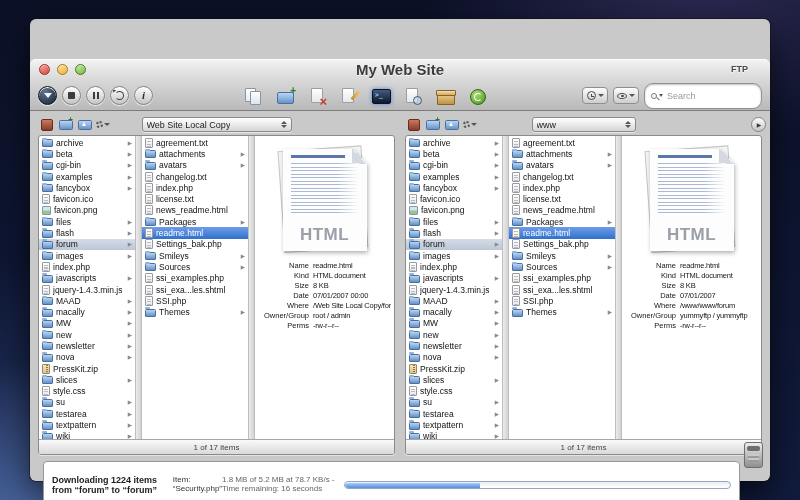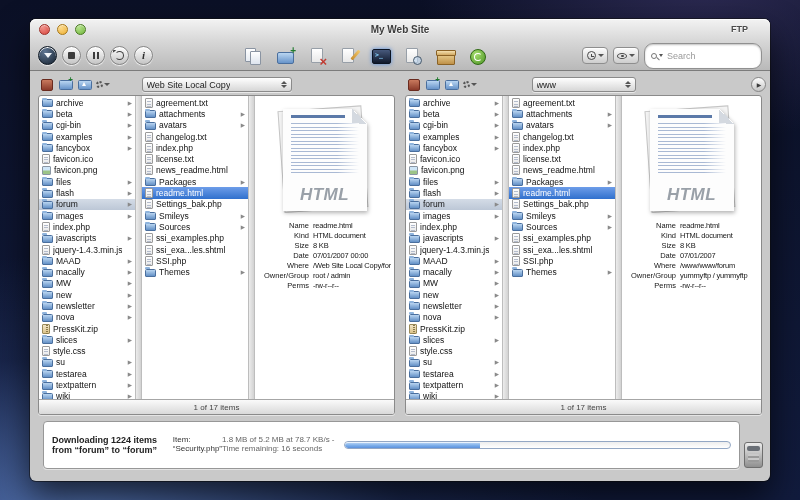--- a/index.html
+++ b/index.html
@@ -29,22 +29,22 @@
 
   
   .chrome{height:52px;border-radius:6px 6px 0 0;border-bottom:1px solid #7c7c7c;
     background:linear-gradient(#f3f3f3,#d6d6d6 45%,#b9b9b9);box-shadow:inset 0 1px 0 rgba(255,255,255,.85);}
   .titlebar{position:relative;height:21px;}
   .traffic{position:absolute;left:9px;top:5px;display:flex;gap:7px;}
   .tl{width:11px;height:11px;border-radius:50%;box-shadow:inset 0 1px 1px rgba(255,255,255,.6);}
   .tl.red{background:radial-gradient(circle at 35% 30%,#f0908a,#d8453c);border:1px solid #9d2f28;}
   .tl.yellow{background:radial-gradient(circle at 35% 30%,#fbd98c,#edaf2f);border:1px solid #a87716;}
   .tl.green{background:radial-gradient(circle at 35% 30%,#b4e38a,#6fb33a);border:1px solid #48791f;}
-  .wtitle{text-align:center;font-size:10px;font-weight:bold;color:#3c3c3c;line-height:21px;
-    text-shadow:0 1px 0 rgba(255,255,255,.75);}
+  .wtitle{text-align:center;font-size:15px;font-weight:bold;color:#3c3c3c;line-height:21px;
+    text-shadow:0 1px 0 rgba(255,255,255,.75);margin-top:40px;}
   .proto{position:absolute;right:22px;top:0;font-size:9px;font-weight:bold;color:#4a4a4a;line-height:21px;
     text-shadow:0 1px 0 rgba(255,255,255,.7);}
 
   
   .toolbar{display:flex;align-items:center;height:31px;padding:0 8px;}
   .tb-left{display:flex;gap:5px;align-items:center;}
   .tb-round{width:19px;height:19px;border-radius:50%;border:1px solid #858585;cursor:default;
     background:linear-gradient(#fefefe,#c4c4c4);box-shadow:0 1px 1px rgba(255,255,255,.8),inset 0 1px 0 #fff;
     display:flex;align-items:center;justify-content:center;position:relative;}
   .tb-round.dark{background:radial-gradient(circle at 35% 28%,#5f7693,#16222f);border-color:#0d1722;}
@@ -146,21 +146,21 @@
 
   
   .docicon{width:84px;height:102px;margin:12px auto 0;position:relative;}
   .docicon .back{position:absolute;inset:0;background:#f4f4f4;border:1px solid #c6c6c6;transform:rotate(-4deg) translate(-2px,-1px);}
   .docicon .page{position:absolute;inset:0;background:linear-gradient(225deg,transparent 10px,#fdfdfd 0);filter:drop-shadow(1px 2px 2px rgba(0,0,0,.3));}
   .docicon .fold{position:absolute;top:0;right:0;width:15px;height:15px;background:linear-gradient(225deg,transparent 50%,#d4d9e0 50%);}
   .docicon .dochead{position:absolute;left:8px;right:22px;top:6px;height:3px;background:#5b79a8;}
   .docicon .doclines{position:absolute;left:8px;right:8px;top:14px;height:52px;
     background:repeating-linear-gradient(180deg,#a9b9d4 0 1px,transparent 1px 3.5px);}
   .docicon .doclines::after{content:"";position:absolute;right:0;top:0;width:22px;height:100%;background:linear-gradient(90deg,transparent,#fdfdfd);}
-  .docword{position:absolute;left:0;right:0;bottom:6px;text-align:center;font-weight:bold;font-size:17px;color:#99a0a8;letter-spacing:.5px;font-style:italic;}
+  .docword{position:absolute;left:0;right:0;bottom:6px;text-align:center;font-weight:bold;font-size:17px;color:#99a0a8;letter-spacing:.5px;}
   .meta{display:grid;grid-template-columns:52px 1fr;column-gap:4px;margin:10px 3px 0 2px;font-size:7.5px;line-height:10px;text-align:left;}
   .flabel{text-align:right;color:#161616;white-space:nowrap;}
   .fvalue{color:#161616;white-space:nowrap;overflow:hidden;letter-spacing:-.2px;}
 
   .statusbar{height:15px;border-top:1px solid #a6a6a6;background:linear-gradient(#fafafa,#d9d9d9);
     display:flex;align-items:center;justify-content:center;font-size:8px;color:#444;}
 
   
   .transfer{position:relative;margin:6px 30px 0 13px;height:48px;border:1px solid #979797;border-radius:4px;
     background:#fff;box-shadow:0 1px 0 rgba(255,255,255,.5);padding:4px 8px 5px;

